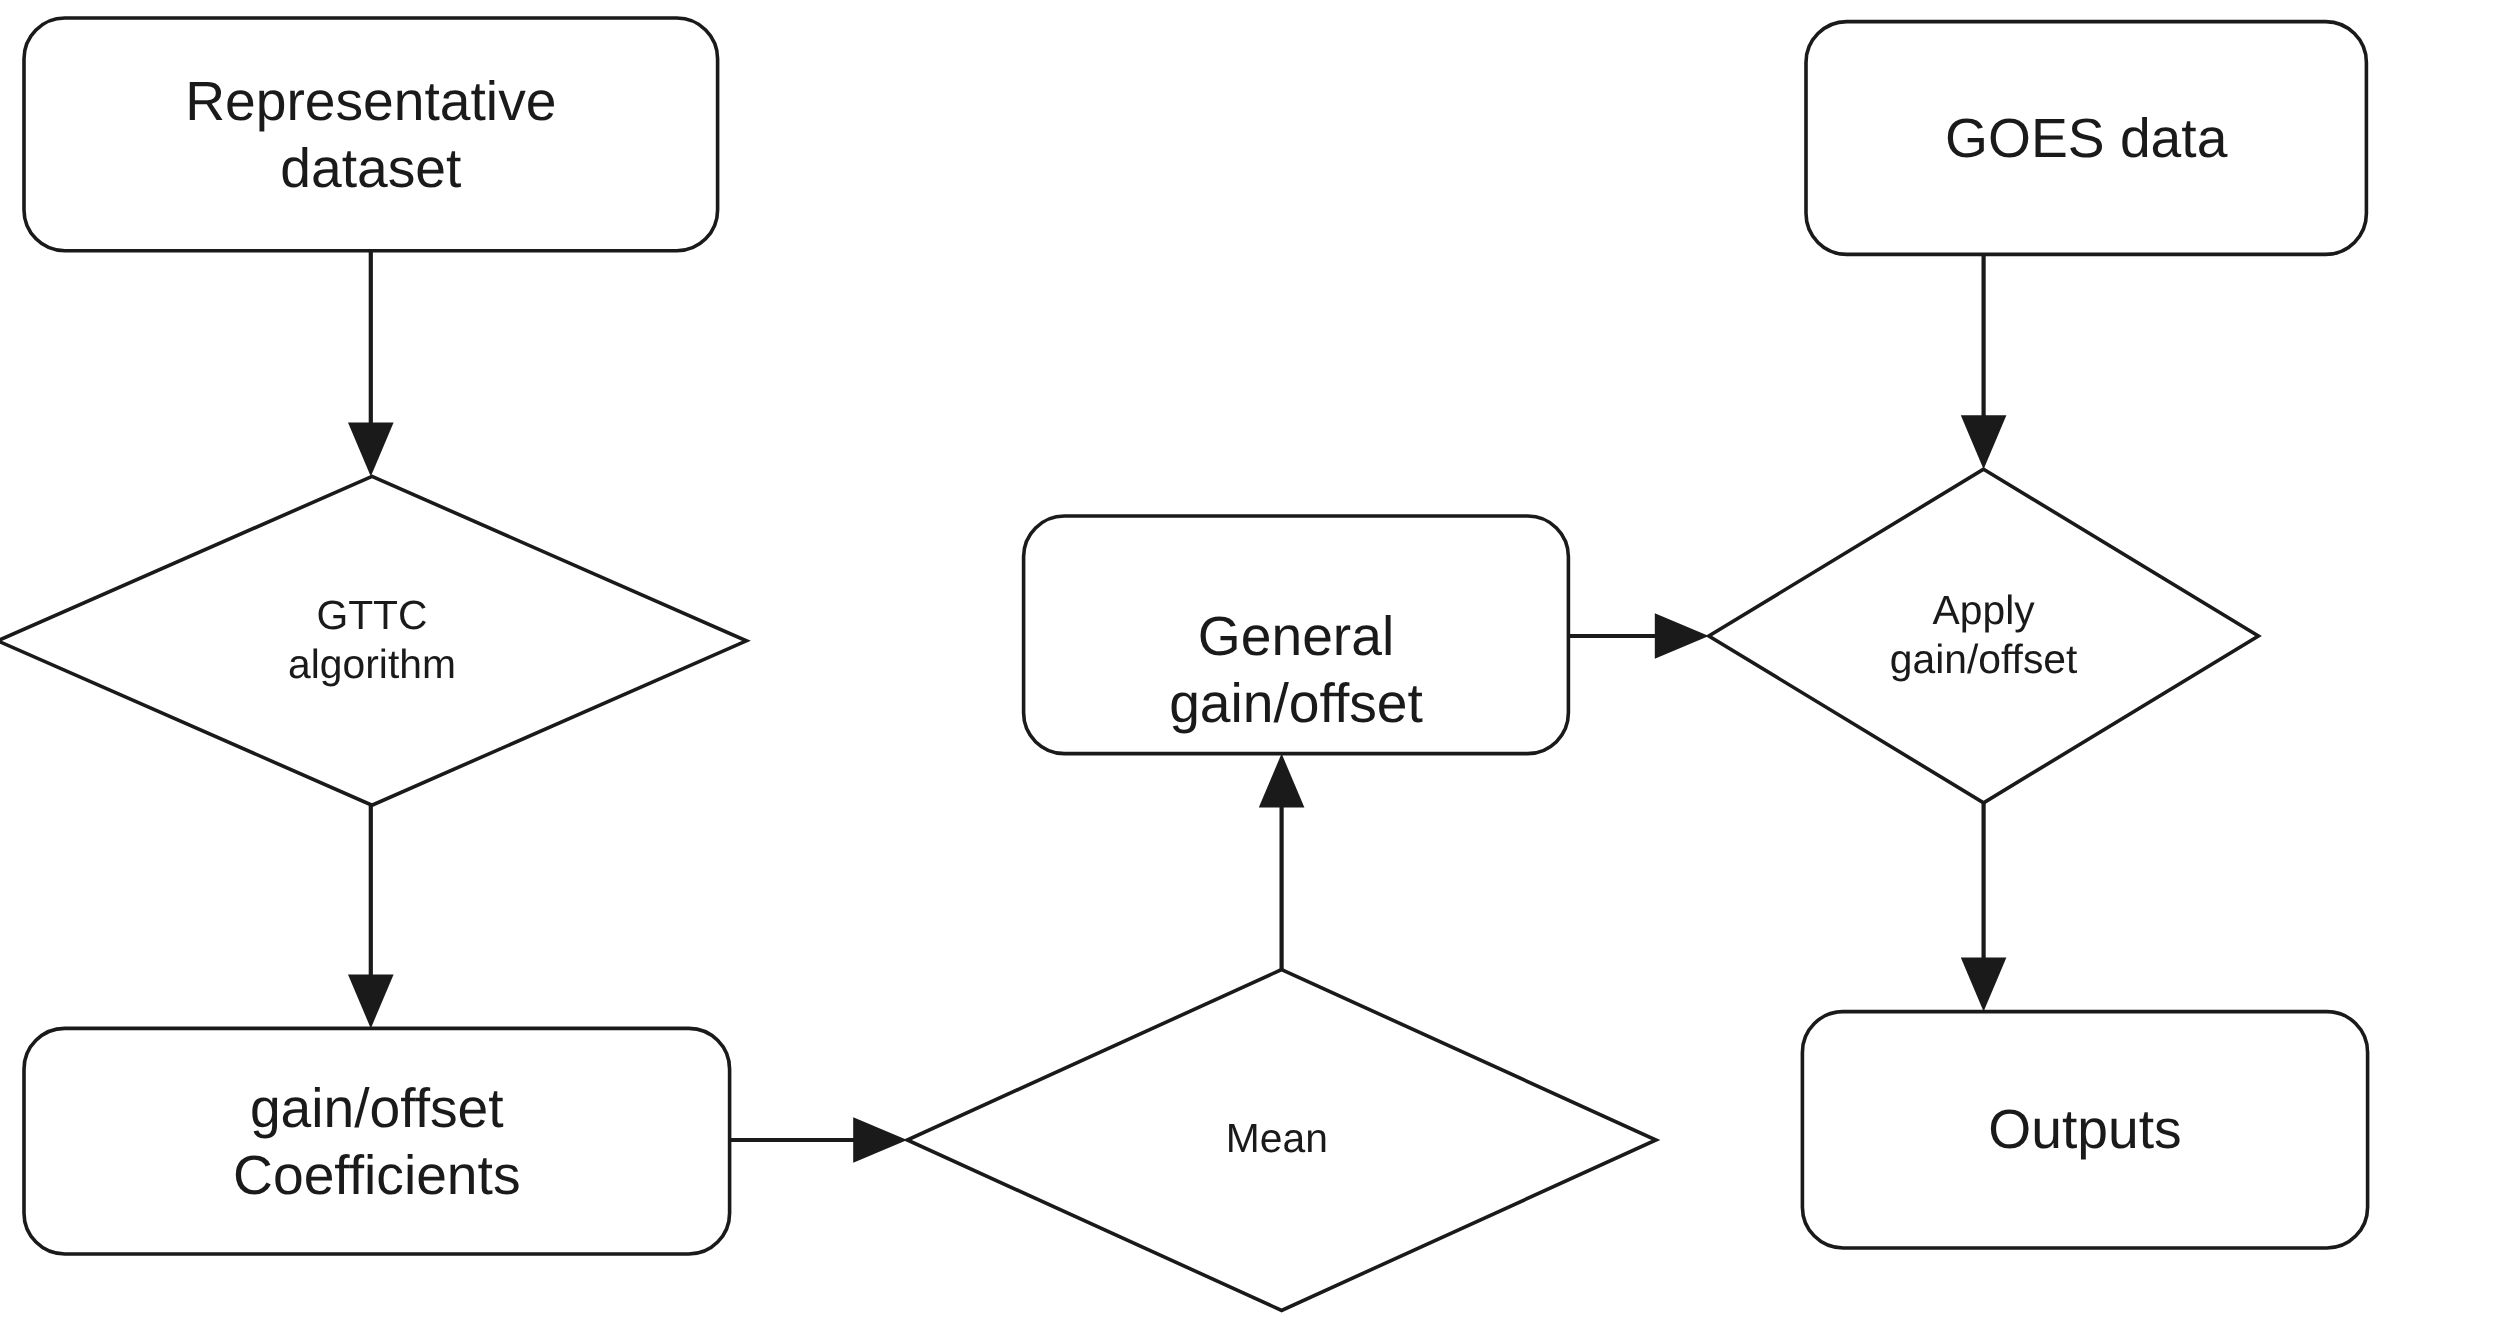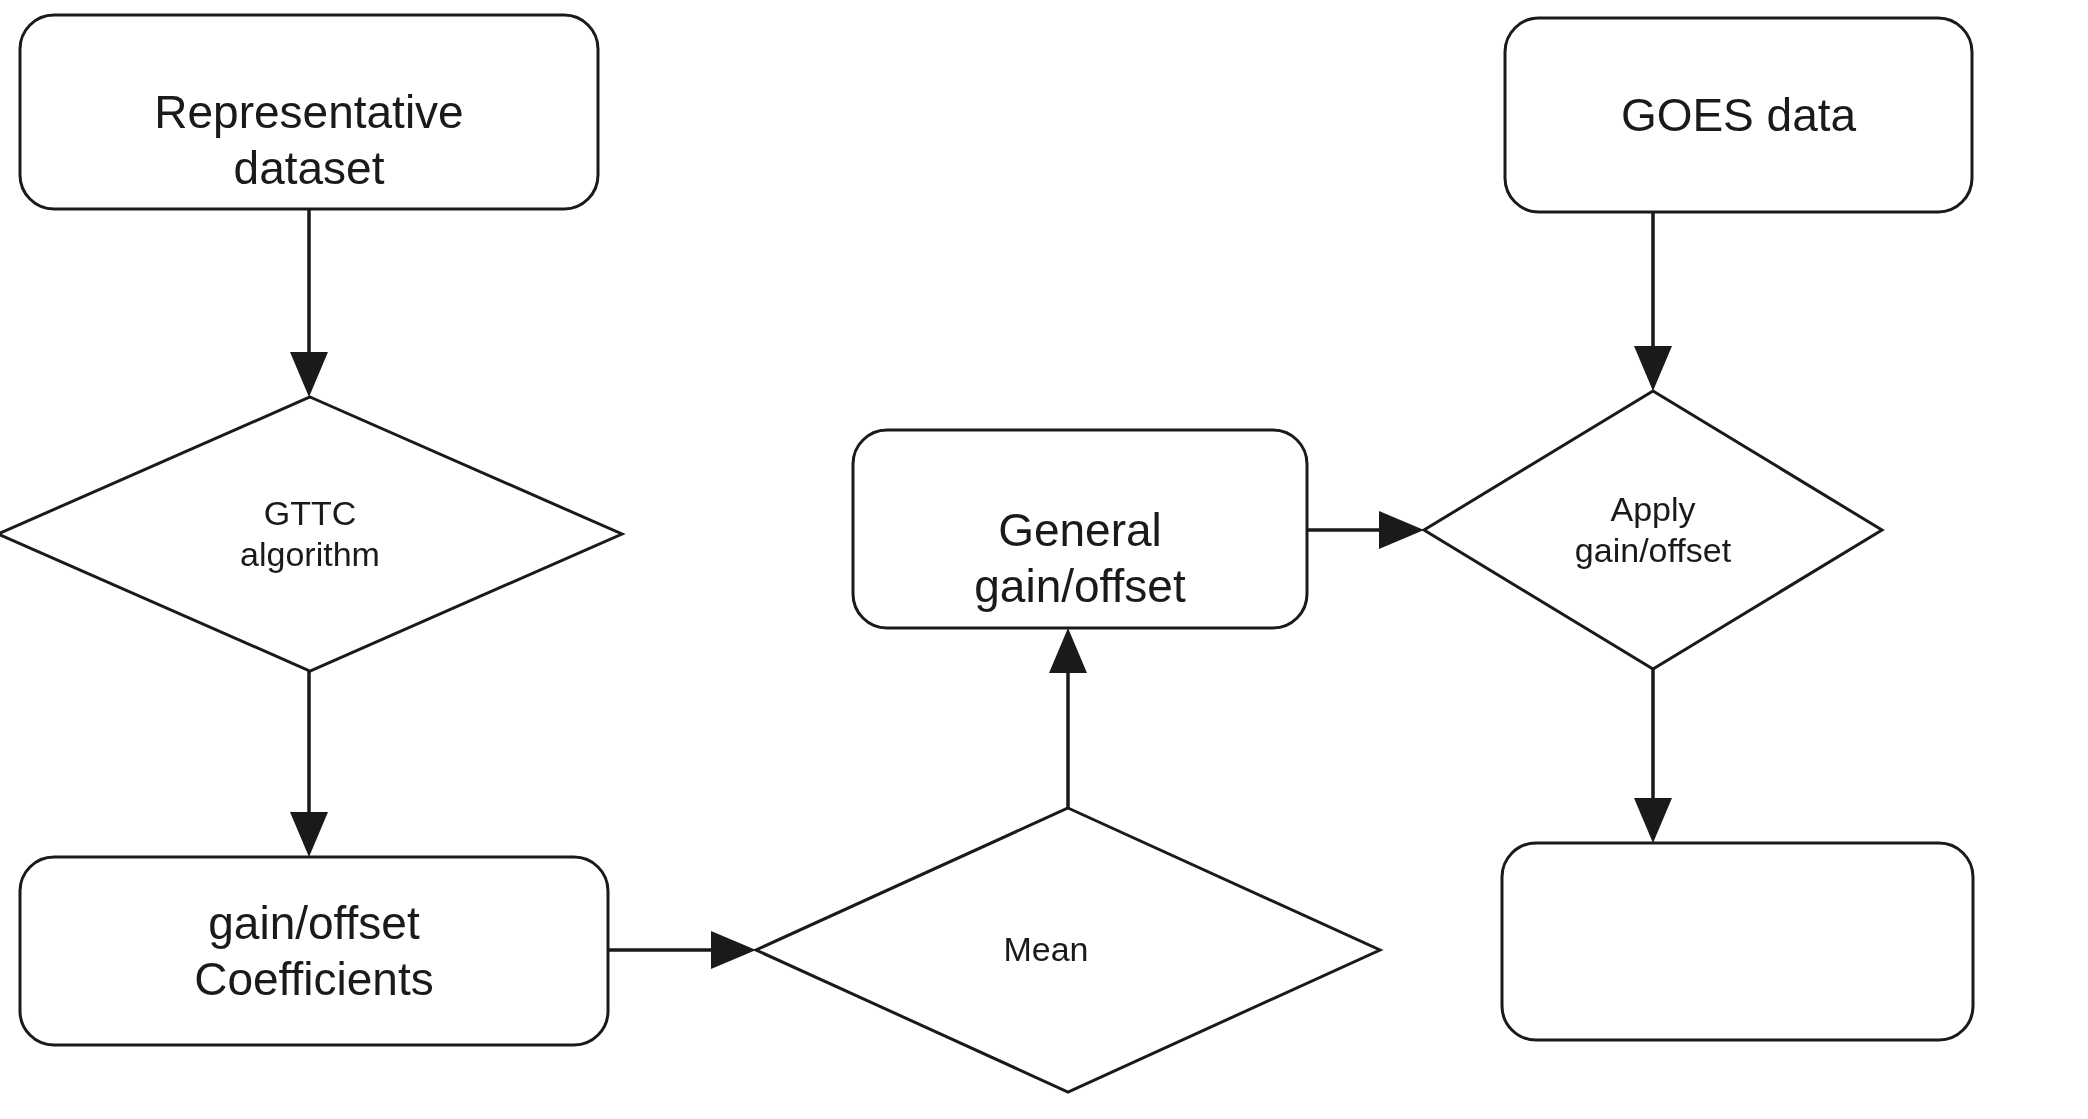--- a/index.html
+++ b/index.html
@@ -108,33 +108,34 @@
       <polygon class="arrow-head" points="1653,391 1634,346 1672,346"></polygon>
     </g>
 
     <g>
       <line class="edge-line" x1="1653" y1="669" x2="1653" y2="818"></line>
       <polygon class="arrow-head" points="1653,843 1634,798 1672,798"></polygon>
     </g>
 
   </svg>
 
-  <div class="node-label label-box" style="left:20px; top:15px; width:578px; height:194px;margin-top:28px;">Representative
+  <div class="node-label label-box" style="left:20px; top:15px; width:578px; height:194px;">Representative
 dataset</div>
 
   <div class="node-label label-diamond" style="left:-2px; top:397px; width:624px; height:274px;">GTTC
 algorithm</div>
 
   <div class="node-label label-box" style="left:20px; top:857px; width:588px; height:188px;">gain/offset
 Coefficients</div>
 
-  <div class="node-label label-diamond" style="left:734px; top:808px; width:624px; height:284px;">Mean</div>
+  <div class="node-label label-diamond" style="left:752px; top:808px; width:624px; height:284px;">Mean</div>
 
   <div class="node-label label-box" style="left:853px; top:430px; width:454px; height:256px;">General
 gain/offset</div>
 
   <div class="node-label label-box" style="left:1505px; top:18px; width:467px; height:194px;border-radius:23px;">GOES data</div>
 
   <div class="node-label label-diamond" style="left:1424px; top:391px; width:458px; height:278px;text-align:center;">Apply
 gain/offset</div>
 
+  <div class="node-label label-box" style="left:1502px; top:843px; width:471px; height:197px;">Outputs</div>
 
 </div>
 
 </body></html>

